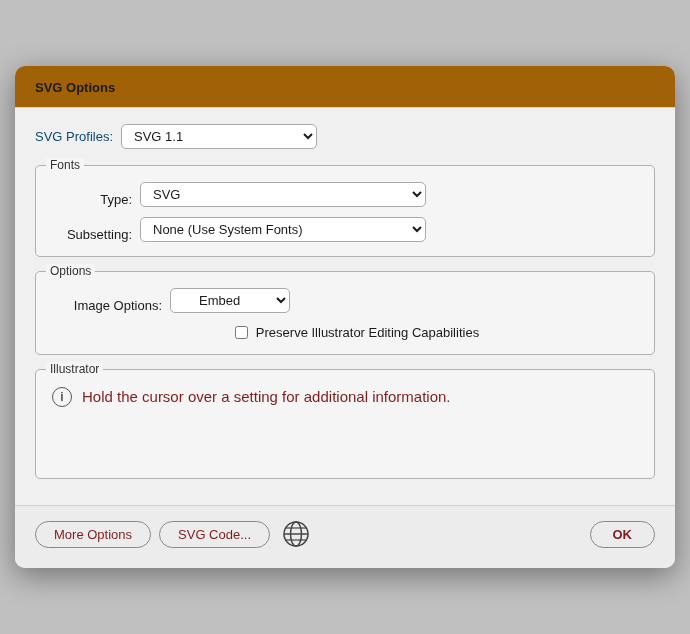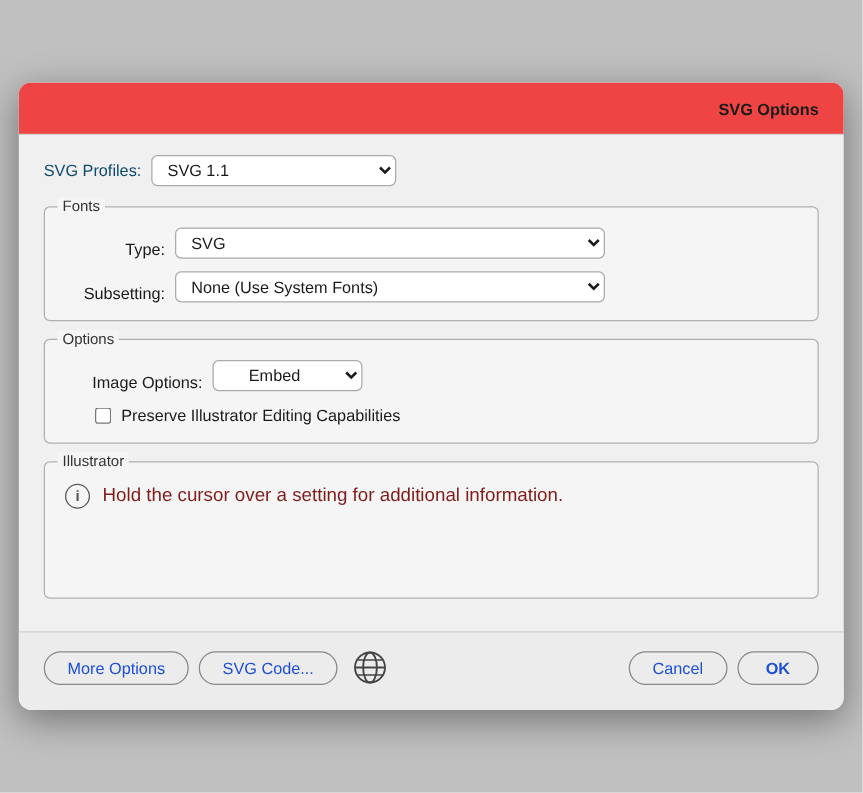--- a/index.html
+++ b/index.html
@@ -23,25 +23,25 @@
     .dialog {
       background: #f0f0f0;
       border-radius: 10px;
       box-shadow: 0 8px 30px rgba(0,0,0,0.4);
       width: 660px;
       padding: 0;
       overflow: hidden;
     }
 
     .dialog-title {
-      text-align: right;
+      text-align: left;
       font-size: 13px;
       font-weight: 600;
       padding: 14px 20px 12px;
-      background: #ef4444;
+      background: #a16207;
       border-bottom: 1px solid #d0d0d0;
       color: #1a1a1a;
     }
 
     .dialog-body {
       padding: 16px 20px 12px;
     }
 
     .profile-row {
       display: flex;
@@ -81,37 +81,38 @@
       background: #ffffff;
       border: 1px solid #aaaaaa;
       border-radius: 5px;
       padding: 3px 20px 3px 8px;
       font-size: 13px;
       color: #1a1a1a;
       cursor: pointer;
     }
 
     select.wide {
-      width: 344px;
+      width: 286px;
     }
 
     select.small {
       width: 120px;
       padding-left: 24px;
     }
 
     select.profile-select {
       width: 196px;
     }
 
     .checkbox-row {
       display: flex;
       align-items: center;
       margin-top: 12px;
       margin-left: 24px;
+      justify-content: center;
     }
 
     .checkbox-row input[type="checkbox"] {
       margin-right: 8px;
       width: 13px;
       height: 13px;
       accent-color: #555;
     }
 
     .checkbox-label {
@@ -177,21 +178,21 @@
       align-items: center;
     }
 
     .btn {
       background: transparent;
       border: 1.5px solid #888;
       border-radius: 20px;
       padding: 5px 18px;
       font-size: 13px;
       cursor: pointer;
-      color: #1d4ed8;
+      color: #7f1d1d;
       white-space: nowrap;
     }
 
     .btn-ok {
       font-weight: 600;
       padding: 5px 22px;
     }
 
     .globe-btn {
       background: transparent;
@@ -308,17 +309,16 @@
         <svg class="globe-icon" viewBox="0 0 28 28" fill="none" xmlns="http://www.w3.org/2000/svg">
           <circle cx="14" cy="14" r="12" stroke="#444" stroke-width="1.5" fill="none"></circle>
           <ellipse cx="14" cy="14" rx="5.5" ry="12" stroke="#444" stroke-width="1.5" fill="none"></ellipse>
           <line x1="2" y1="14" x2="26" y2="14" stroke="#444" stroke-width="1.5"></line>
           <line x1="4" y1="8" x2="24" y2="8" stroke="#444" stroke-width="1.2"></line>
           <line x1="4" y1="20" x2="24" y2="20" stroke="#444" stroke-width="1.2"></line>
         </svg>
       </button>
     </div>
     <div class="button-bar-right">
-      <button class="btn">Cancel</button>
       <button class="btn btn-ok">OK</button>
     </div>
   </div>
 </div>
 
 </body></html>

